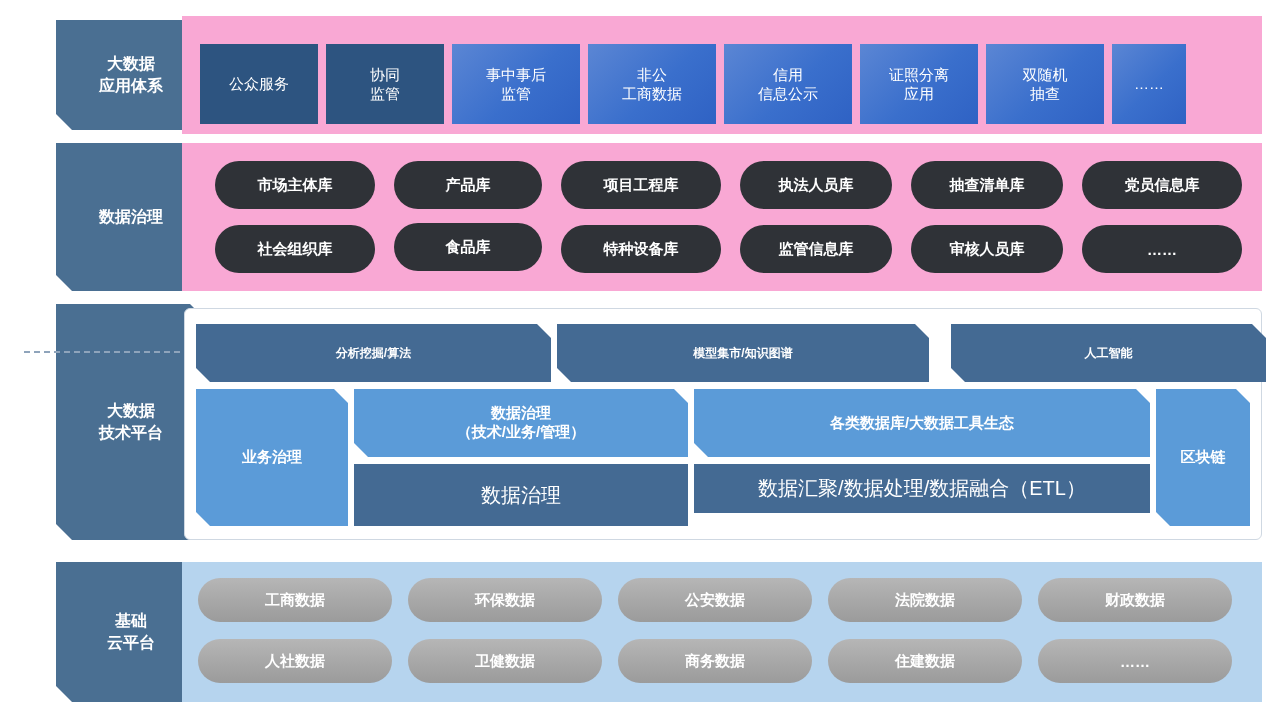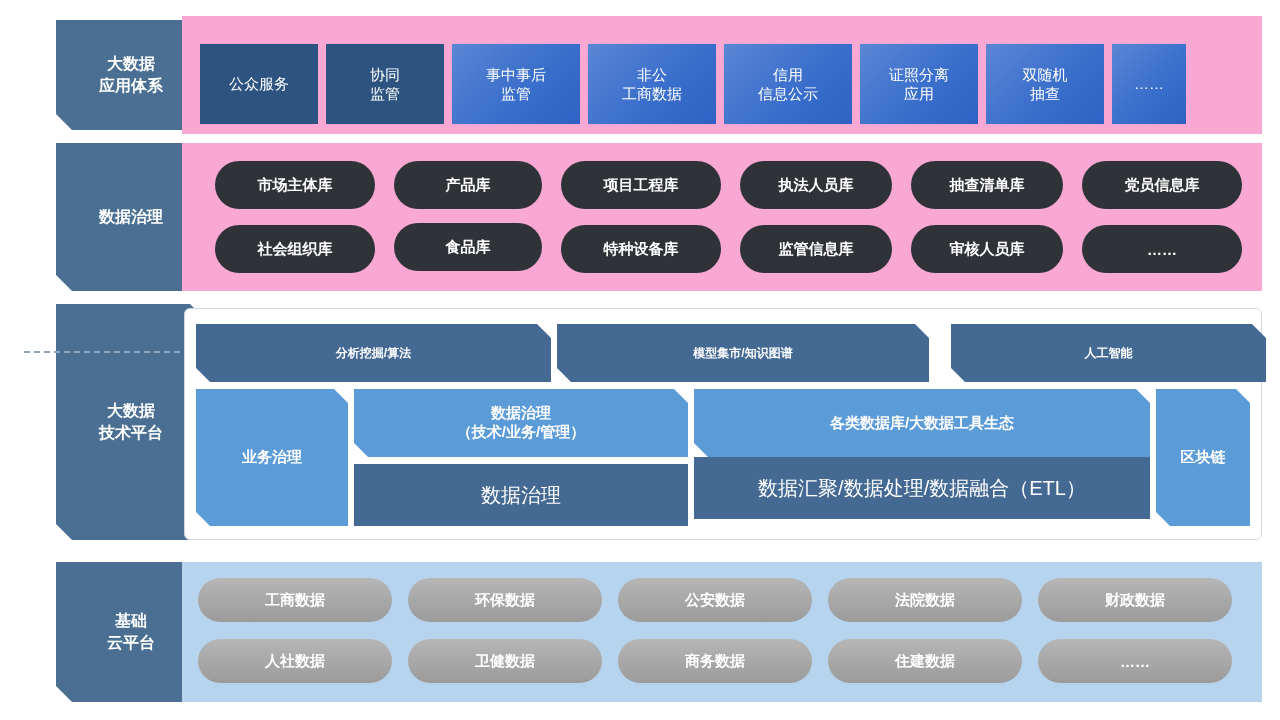--- a/index.html
+++ b/index.html
@@ -198,21 +198,21 @@
 
     <div class="tech-box azure notch" style="left:11px; top:80px; width:152px; height:137px;">业务治理</div>
 
     <div class="tech-box azure notch" style="left:169px; top:80px; width:334px; height:68px;">数据治理
 （技术/业务/管理）</div>
 
     <div class="tech-box plain" style="left:169px; top:155px; width:334px; height:62px;">数据治理</div>
 
     <div class="tech-box azure notch" style="left:509px; top:80px; width:456px; height:68px;">各类数据库/大数据工具生态</div>
 
-    <div class="tech-box plain" style="left:509px; top:148px; width:456px; height:62px;">数据汇聚/数据处理/数据融合（ETL）</div>
+    <div class="tech-box plain" style="left:509px; top:155px; width:456px; height:49px;">数据汇聚/数据处理/数据融合（ETL）</div>
 
     <div class="tech-box azure notch" style="left:971px; top:80px; width:94px; height:137px;">区块链</div>
   </div>
 
   <div class="row-label" style="top:562px; height:140px;">
     <span class="label-text">基础
 云平台</span>
   </div>
 
   <div class="lightblue-band" style="left:182px; top:562px; width:1080px; height:140px;">

